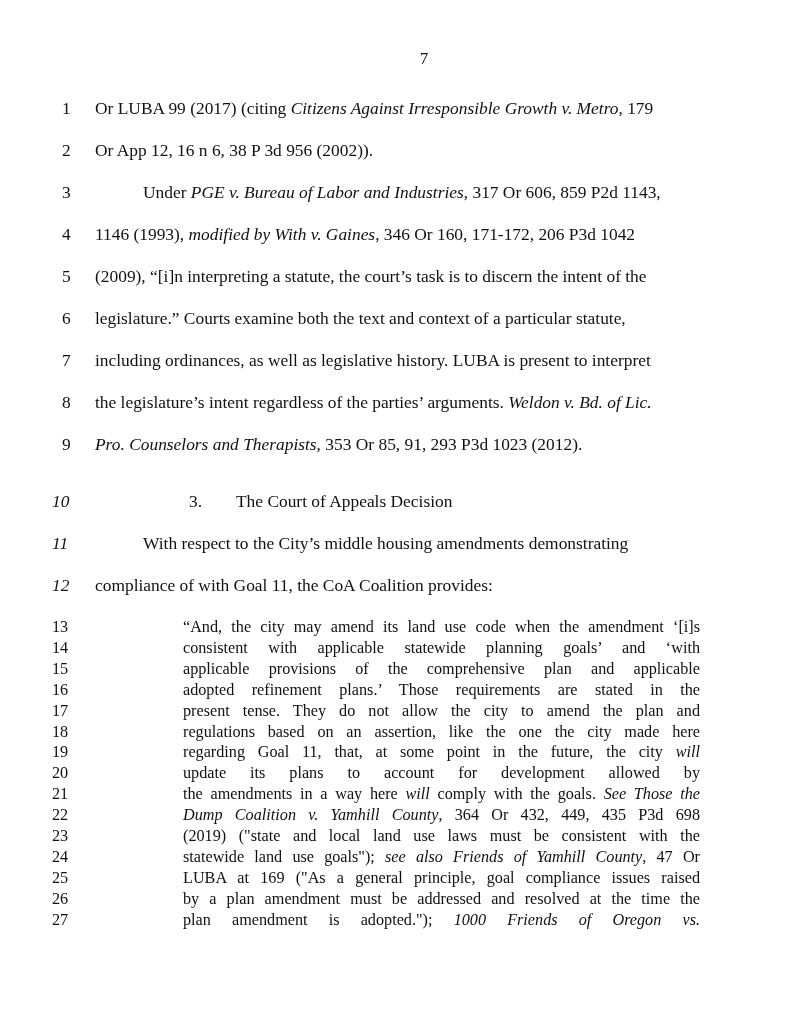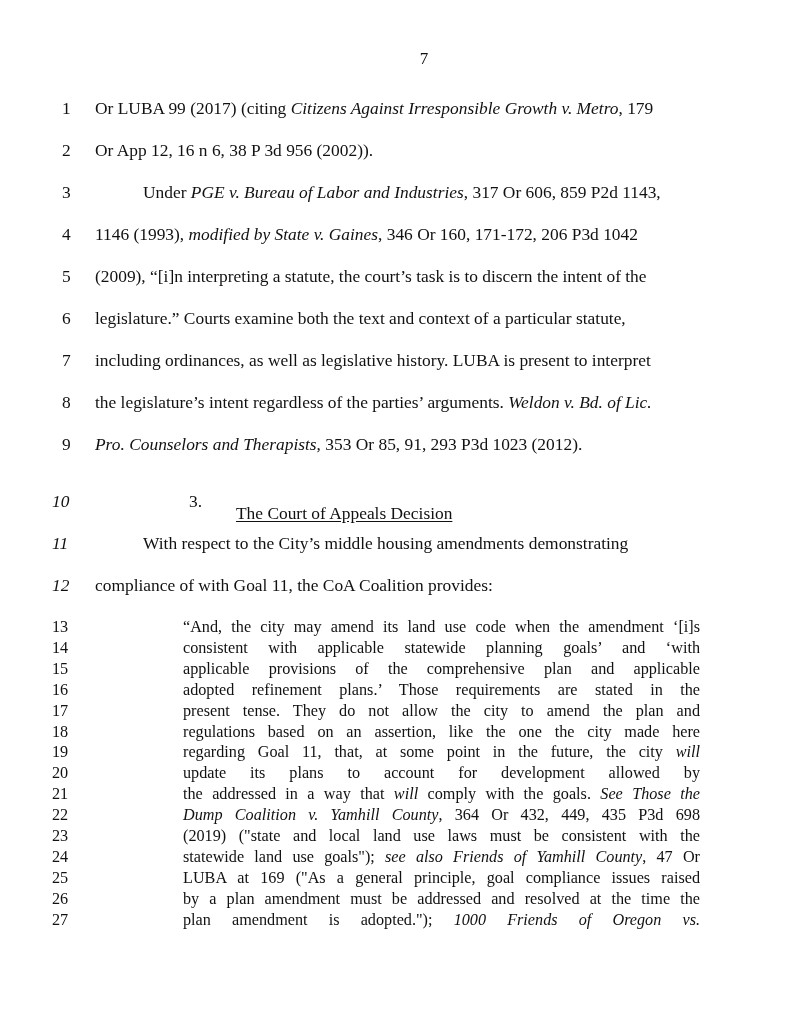--- a/index.html
+++ b/index.html
@@ -49,23 +49,21 @@
     .txt.indent {
       left: 143px;
     }
     .heading-num {
       position: absolute;
       left: 189px;
     }
     .heading-title {
       position: absolute;
       left: 236px;
-      text-decoration: underline;
       text-underline-offset: 2px;
-      margin-top: 12px;
     }
     .bq-line {
       position: absolute;
       left: 0;
       height: 21px;
       font-size: 16.2px;
       line-height: 21px;
       white-space: nowrap;
     }
     .bq-ln {
@@ -98,21 +96,21 @@
       <div class="line" style="top: 139px;">
         <span class="ln">2</span>
         <span class="txt"><span>Or App 12, 16 n 6, 38 P 3d 956 (2002)).</span></span>
       </div>
       <div class="line" style="top: 181px;">
         <span class="ln">3</span>
         <span class="txt indent"><span>Under </span><span class="it">PGE v. Bureau of Labor and Industries</span><span>, 317 Or 606, 859 P2d 1143,</span></span>
       </div>
       <div class="line" style="top: 223px;">
         <span class="ln">4</span>
-        <span class="txt"><span>1146 (1993), </span><span class="it">modified by State v. Gaines</span><span>, 346 Or 160, 171-172, 206 P3d 1042</span></span>
+        <span class="txt"><span>1146 (1993), </span><span class="it">modified by With v. Gaines</span><span>, 346 Or 160, 171-172, 206 P3d 1042</span></span>
       </div>
       <div class="line" style="top: 265px;">
         <span class="ln">5</span>
         <span class="txt"><span>(2009), “[i]n interpreting a statute, the court’s task is to discern the intent of the</span></span>
       </div>
       <div class="line" style="top: 307px;">
         <span class="ln">6</span>
         <span class="txt"><span>legislature.”  Courts examine both the text and context of a particular statute,</span></span>
       </div>
       <div class="line" style="top: 349px;">
@@ -174,21 +172,21 @@
       <div class="bq-line" style="top: 742.4px;">
         <span class="bq-ln">19</span>
         <span class="bq-txt"><span>regarding Goal 11, that, at some point in the future, the city </span><span class="it">will</span></span>
       </div>
       <div class="bq-line" style="top: 763.3px;">
         <span class="bq-ln">20</span>
         <span class="bq-txt"><span>update its plans to account for development allowed by</span></span>
       </div>
       <div class="bq-line" style="top: 784.2px;">
         <span class="bq-ln">21</span>
-        <span class="bq-txt"><span>the addressed in a way that </span><span class="it">will</span><span> comply with the goals. </span><span class="it">See Those the</span></span>
+        <span class="bq-txt"><span>the amendments in a way here </span><span class="it">will</span><span> comply with the goals. </span><span class="it">See Those the</span></span>
       </div>
       <div class="bq-line" style="top: 805.1px;">
         <span class="bq-ln">22</span>
         <span class="bq-txt"><span class="it">Dump Coalition v. Yamhill County</span><span>, 364 Or 432, 449, 435 P3d 698</span></span>
       </div>
       <div class="bq-line" style="top: 826px;">
         <span class="bq-ln">23</span>
         <span class="bq-txt"><span>(2019) ("state and local land use laws must be consistent with the</span></span>
       </div>
       <div class="bq-line" style="top: 846.9px;">

